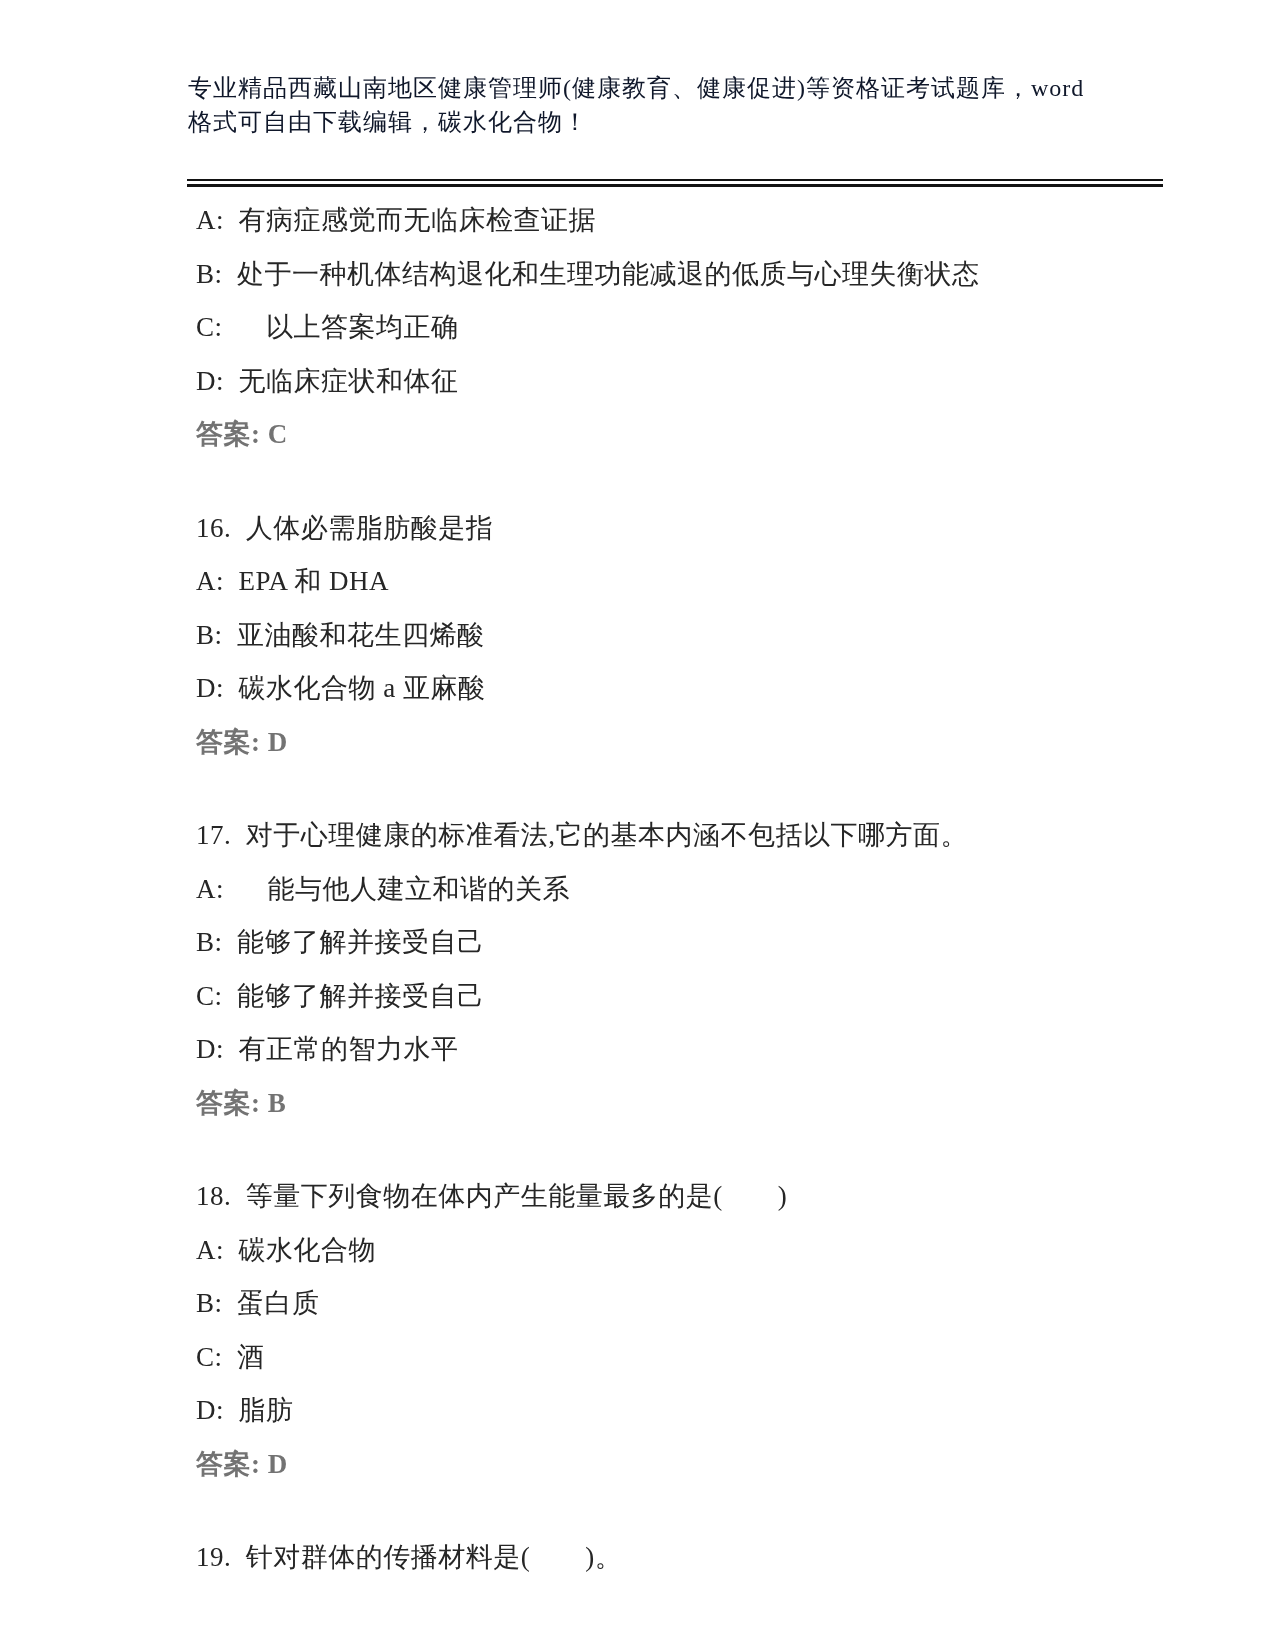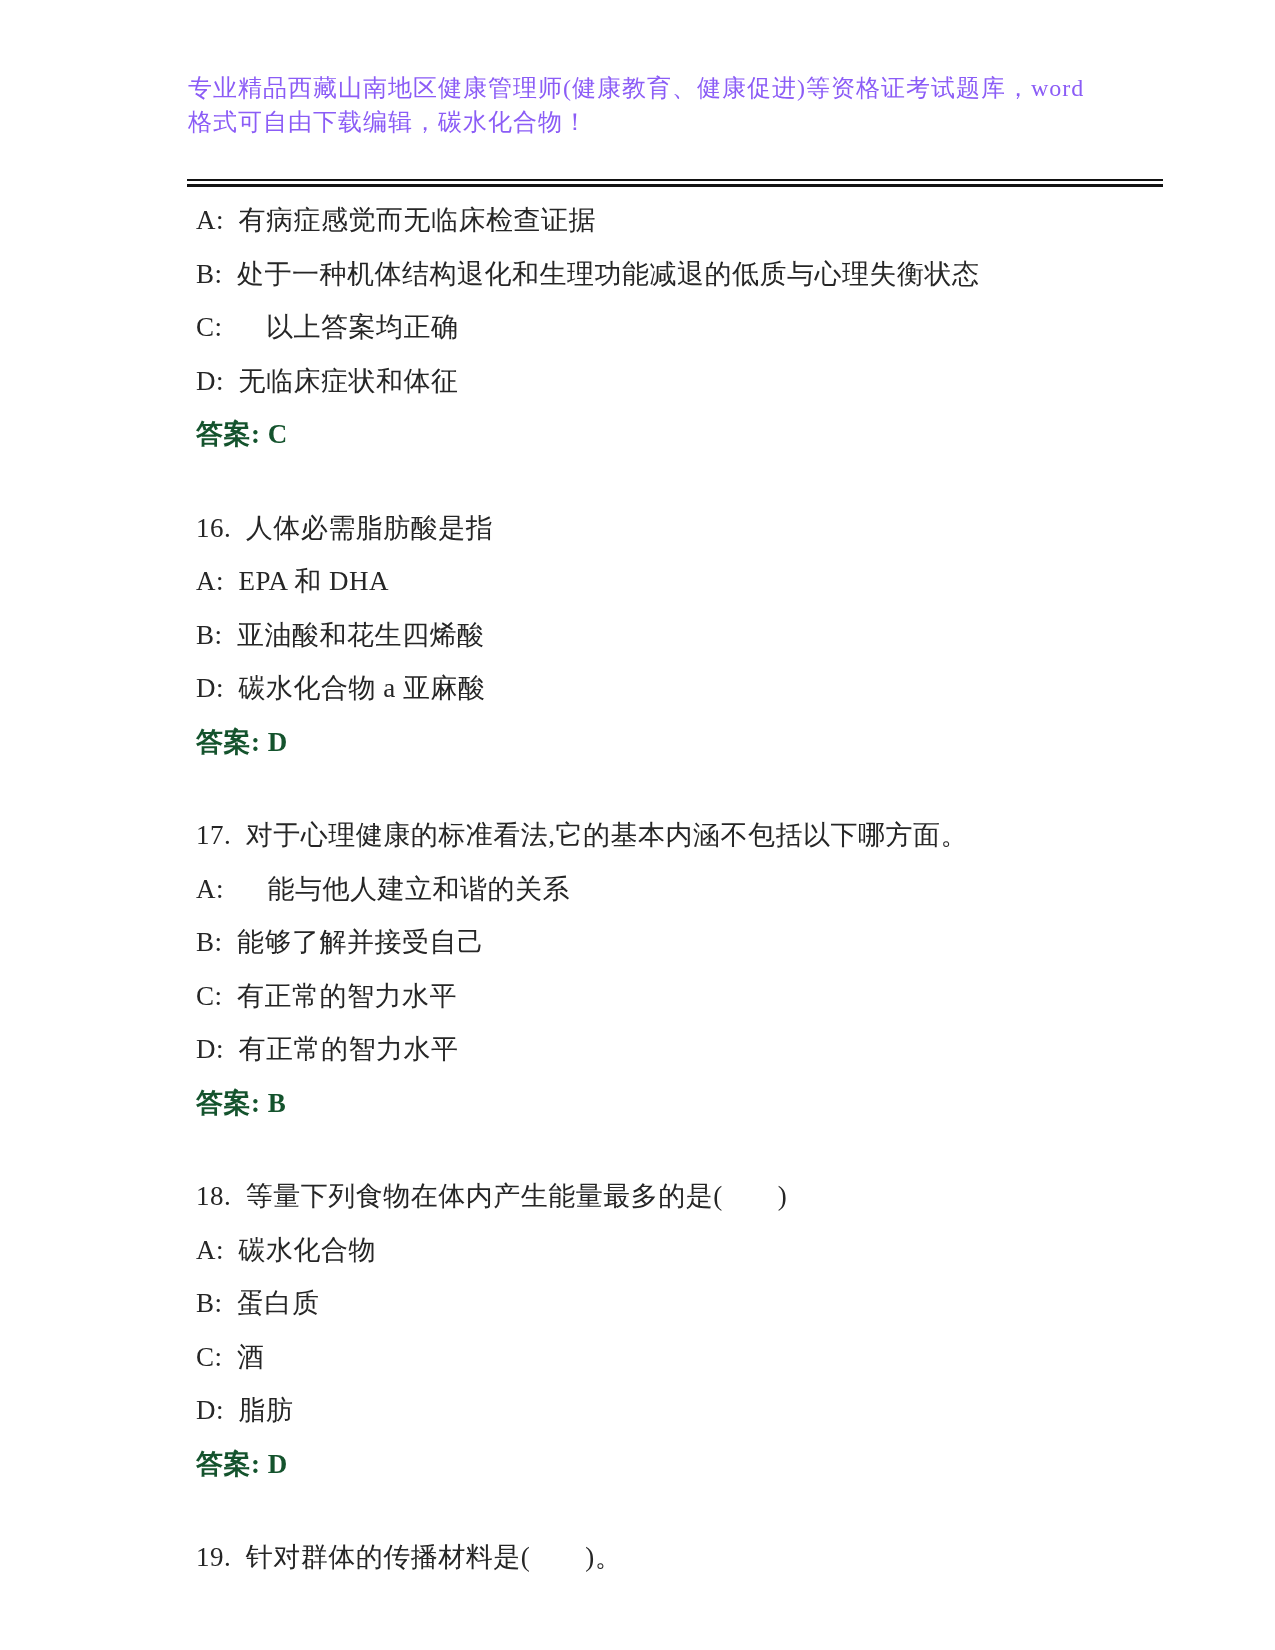--- a/index.html
+++ b/index.html
@@ -16,21 +16,21 @@
     font-family: "Liberation Serif", "DejaVu Serif", serif;
   }
   .header-text {
     position: absolute;
     left: 188px;
     top: 71px;
     width: 982px;
     font-size: 24px;
     line-height: 34px;
     letter-spacing: 1px;
-    color: #8b5cf6;
+    color: #0f172a;
     font-weight: 300;
   }
   .header-line {
     white-space: pre-wrap;
   }
   .header-rule {
     position: absolute;
     left: 187px;
     top: 179px;
     width: 976px;
@@ -51,21 +51,21 @@
     line-height: 45.5px;
     white-space: pre-wrap;
     font-weight: 300;
     letter-spacing: 0.5px;
   }
   .question-block {
     margin: 0 0 48px 0;
   }
   .content p.answer-line {
     font-weight: bold;
-    color: #14532d;
+    color: #737373;
     letter-spacing: 0.5px;
   }
 </style>
 </head>
 <body>
 
 <div class="page">
 
   <div class="header-text">
     <div class="header-line">专业精品西藏山南地区健康管理师(健康教育、健康促进)等资格证考试题库，word</div>
@@ -86,21 +86,21 @@
         <p class="question-line">16.  人体必需脂肪酸是指</p>
         <p class="option-line">A:  EPA 和 DHA</p>
         <p class="option-line">B:  亚油酸和花生四烯酸</p>
         <p class="option-line">D:  碳水化合物 a 亚麻酸</p>
         <p class="answer-line">答案: D</p>
       </section>
       <section class="question-block">
         <p class="question-line">17.  对于心理健康的标准看法,它的基本内涵不包括以下哪方面。</p>
         <p class="option-line">A:      能与他人建立和谐的关系</p>
         <p class="option-line">B:  能够了解并接受自己</p>
-        <p class="option-line">C:  有正常的智力水平</p>
+        <p class="option-line">C:  能够了解并接受自己</p>
         <p class="option-line">D:  有正常的智力水平</p>
         <p class="answer-line">答案: B</p>
       </section>
       <section class="question-block">
         <p class="question-line">18.  等量下列食物在体内产生能量最多的是(　　)</p>
         <p class="option-line">A:  碳水化合物</p>
         <p class="option-line">B:  蛋白质</p>
         <p class="option-line">C:  酒</p>
         <p class="option-line">D:  脂肪</p>
         <p class="answer-line">答案: D</p>

